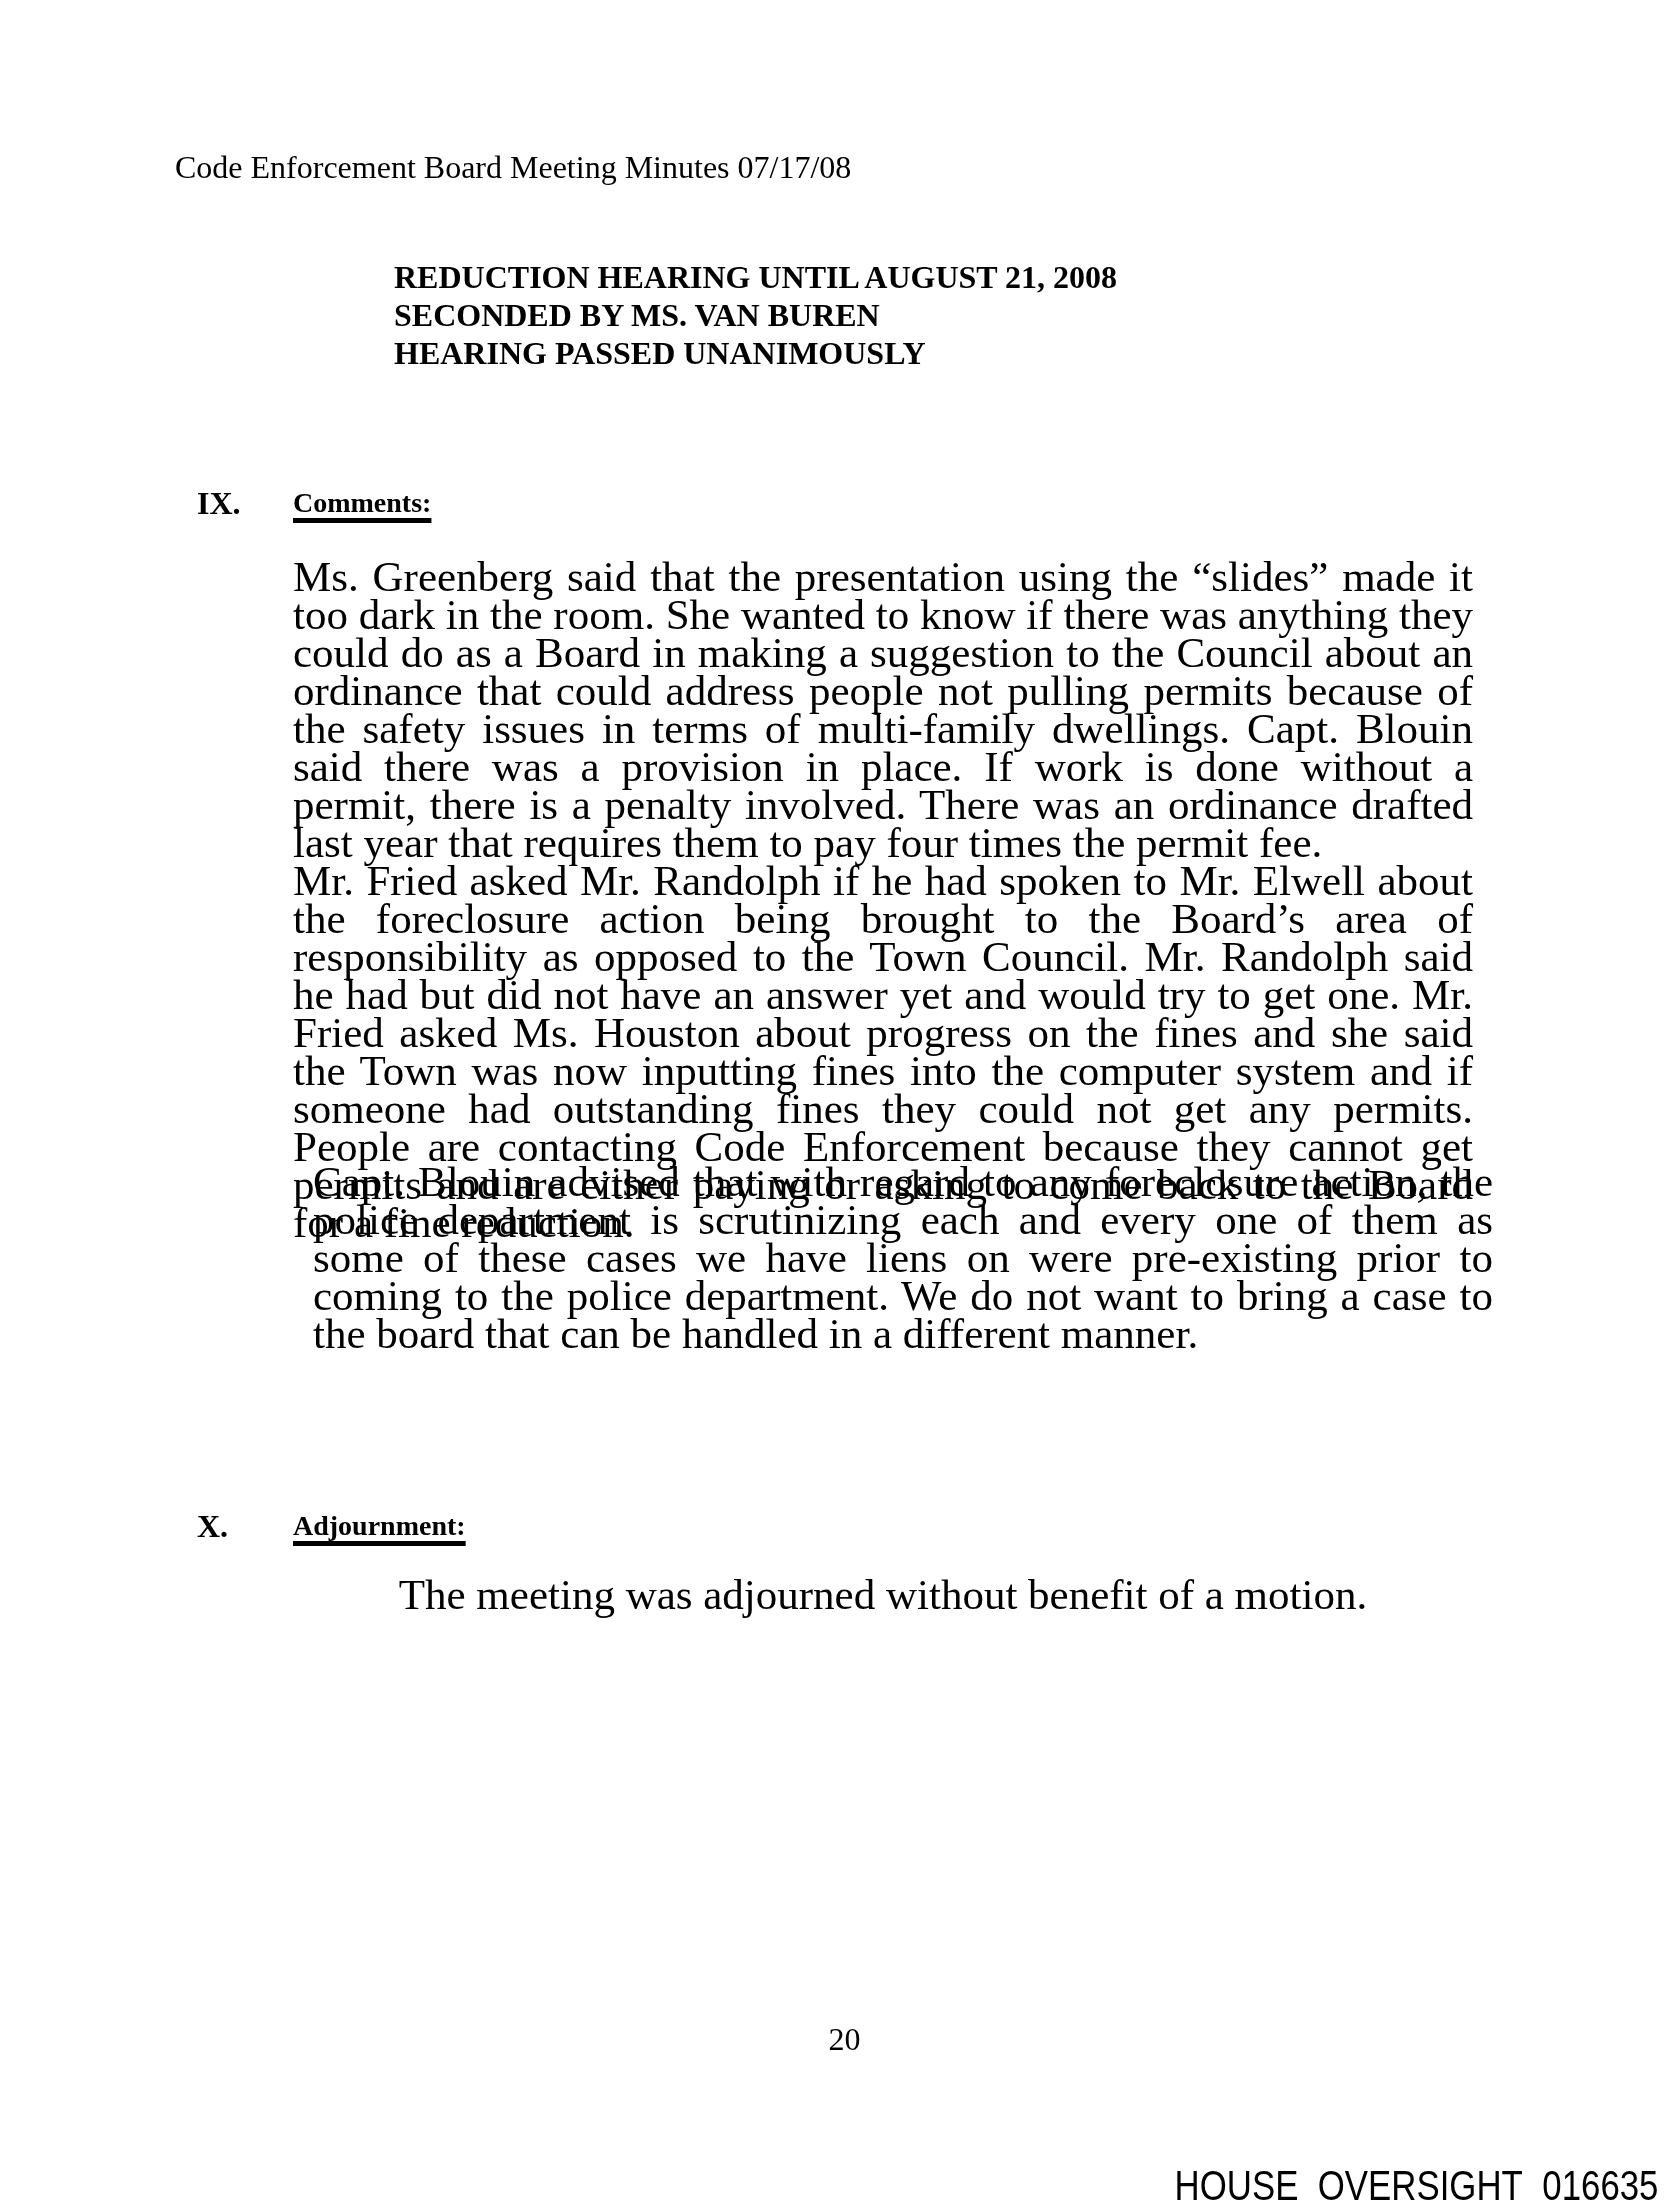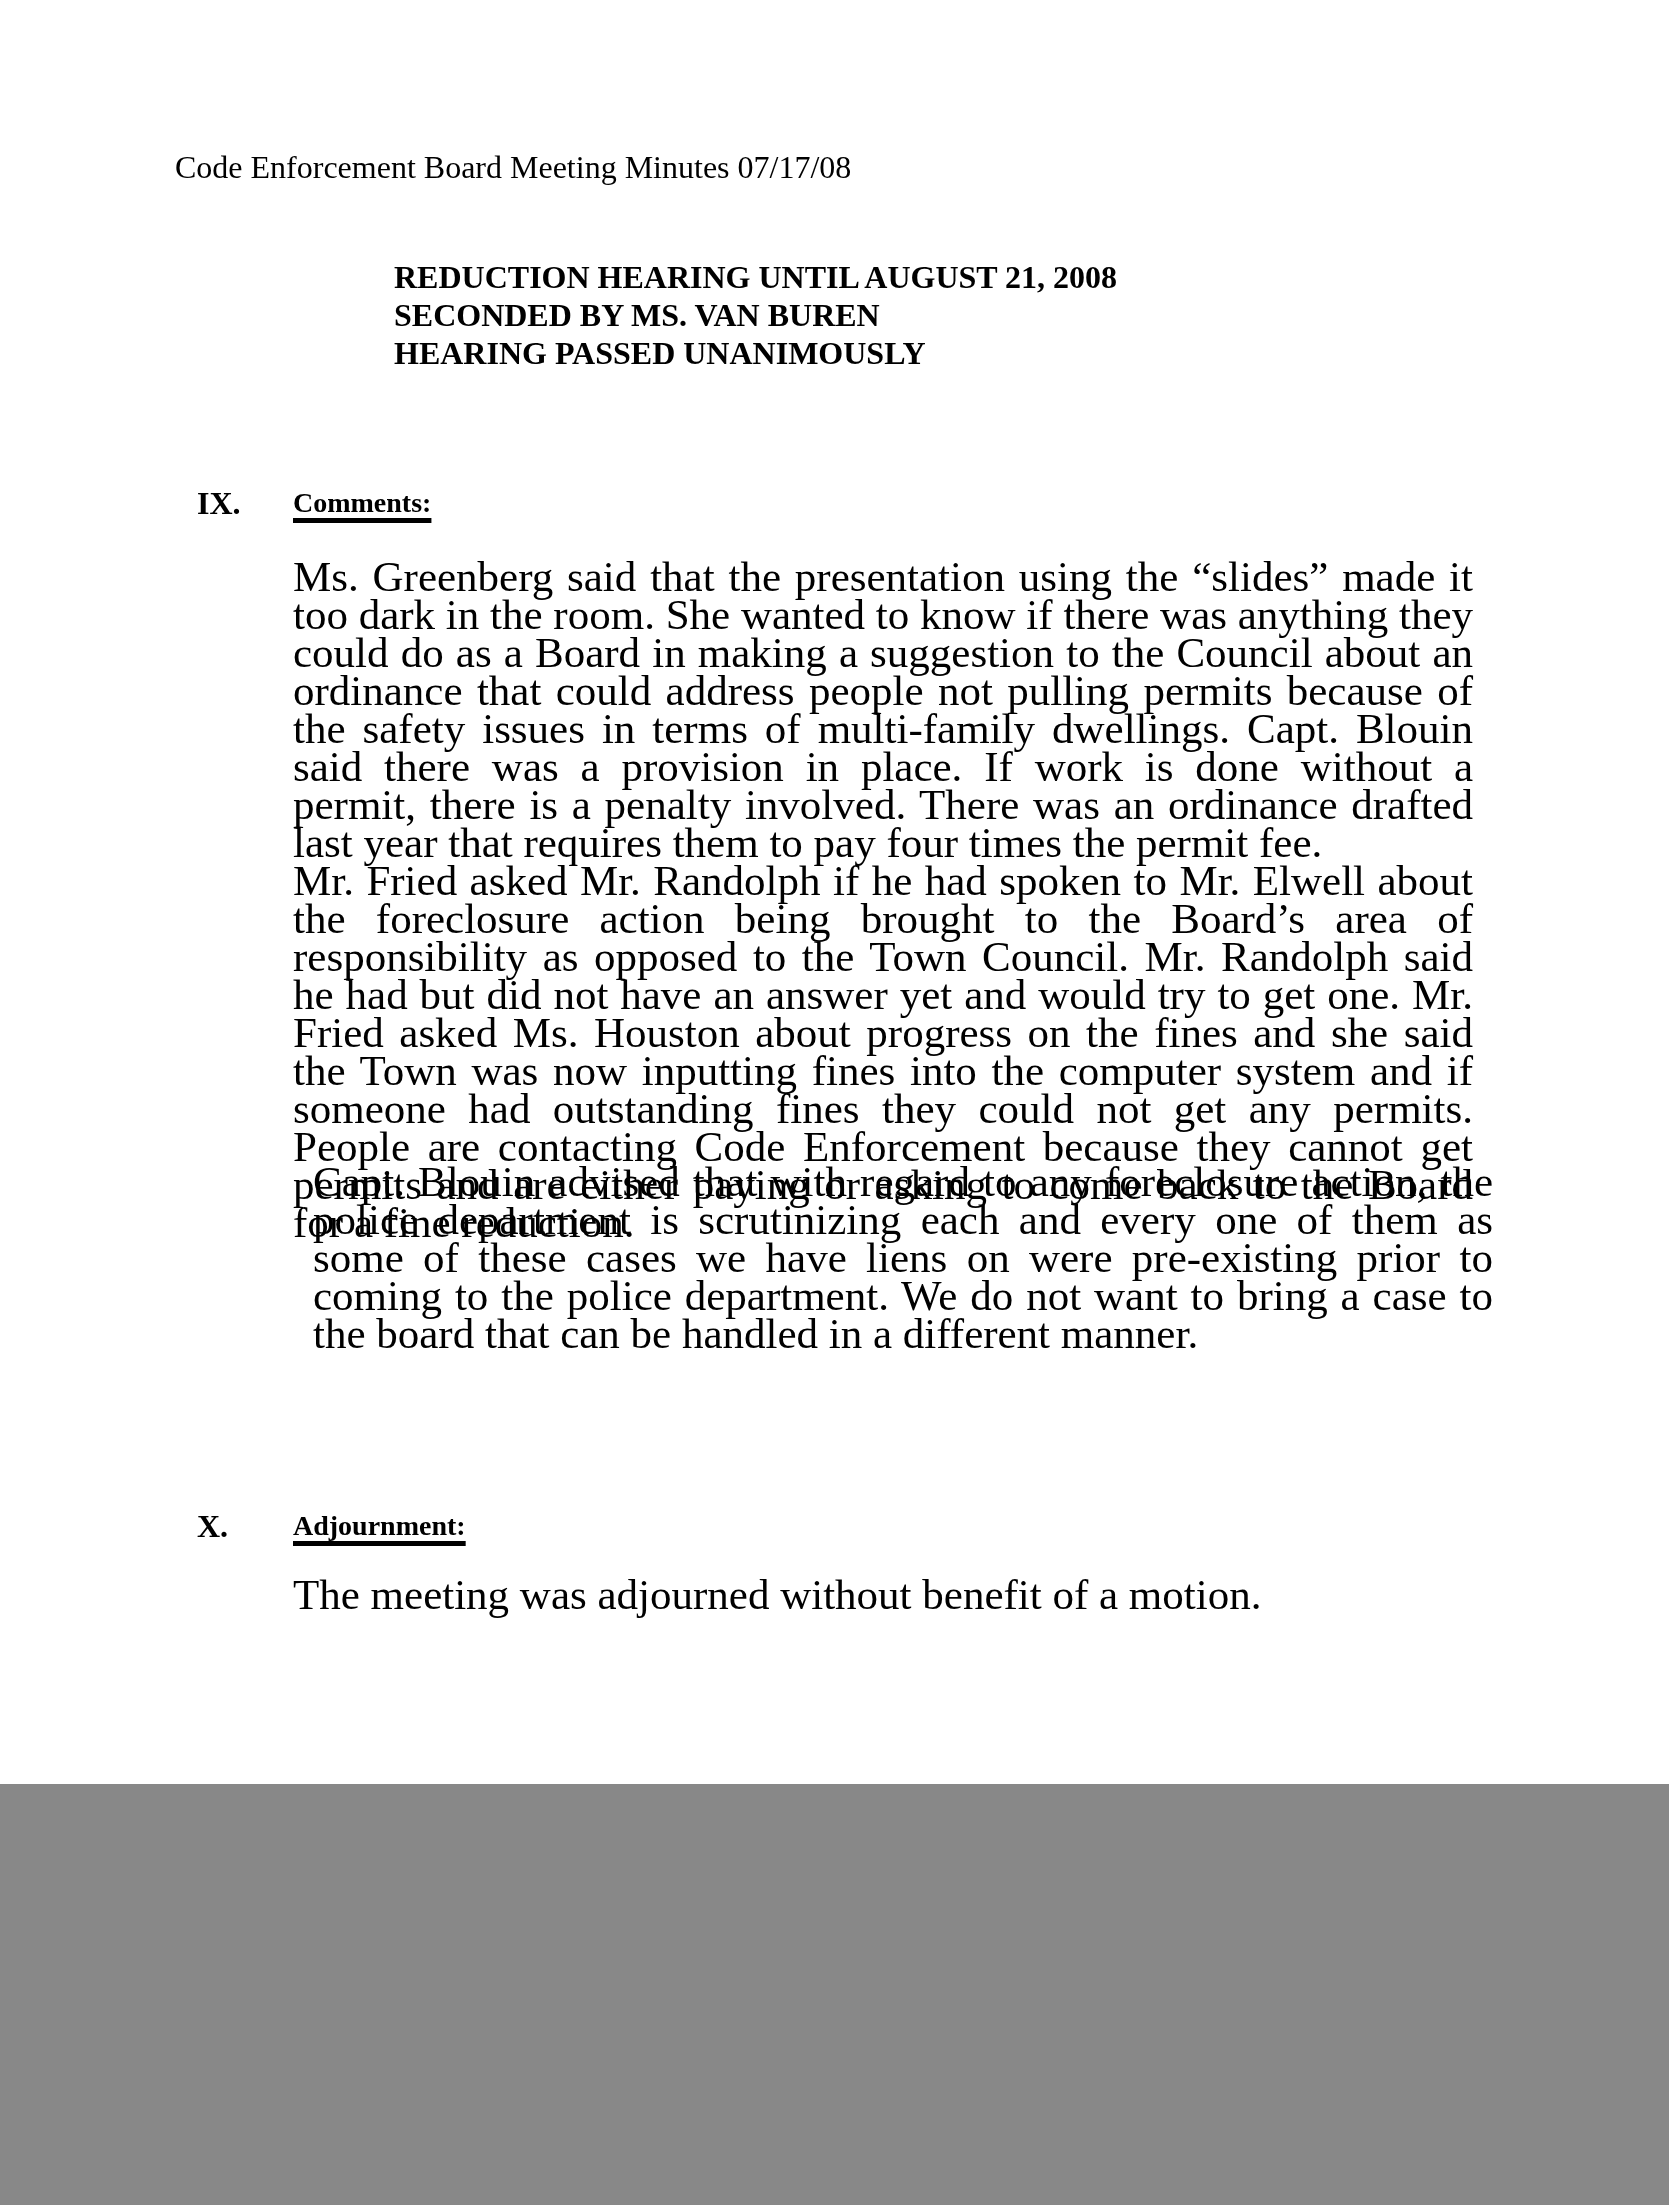--- a/index.html
+++ b/index.html
@@ -1,20 +1,20 @@
 <!DOCTYPE html>
 <html style="font-size:10.5px"><head>
 <meta charset="utf-8">
 <style>
   * { margin: 0; padding: 0; box-sizing: border-box; }
   html, body { background: #888; }
   .page {
     position: relative;
     width: 1669px;
-    height: 1784px;
+    height: 2205px;
     margin: 0 auto;
     background: #ffffff;
     color: #000000;
     font-family: "Liberation Serif", serif;
     overflow: hidden;
   }
   .doc-header {
     position: absolute;
     left: 175px;
     top: 149px;
@@ -61,21 +61,21 @@
     left: 293px;
     width: 1180px;
     font-size: 43px;
     line-height: 38px;
     text-align: justify;
   }
   .para-1 { top: 558px; }
   .para-2 { top: 862px; }
   .para-3 { top: 1163px; margin-left: 20px; }
   .para-4 { top: 1351px; }
-  .para-adjourn { top: 1576px; text-align: left; }
+  .para-adjourn { top: 1576px; text-align: center; }
   .page-number {
     position: absolute;
     left: 0;
     right: 0;
     top: 2021px;
     text-align: center;
     font-size: 32px;
     line-height: 37px;
     margin-left: 20px;
   }

